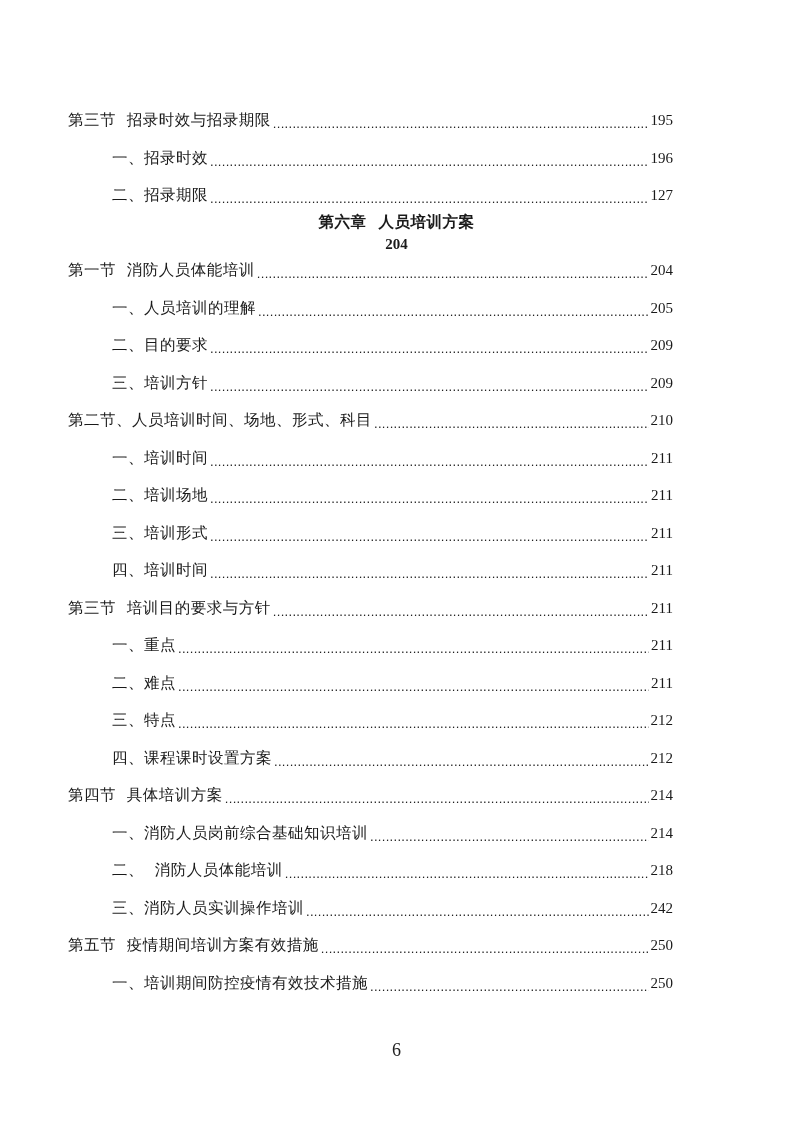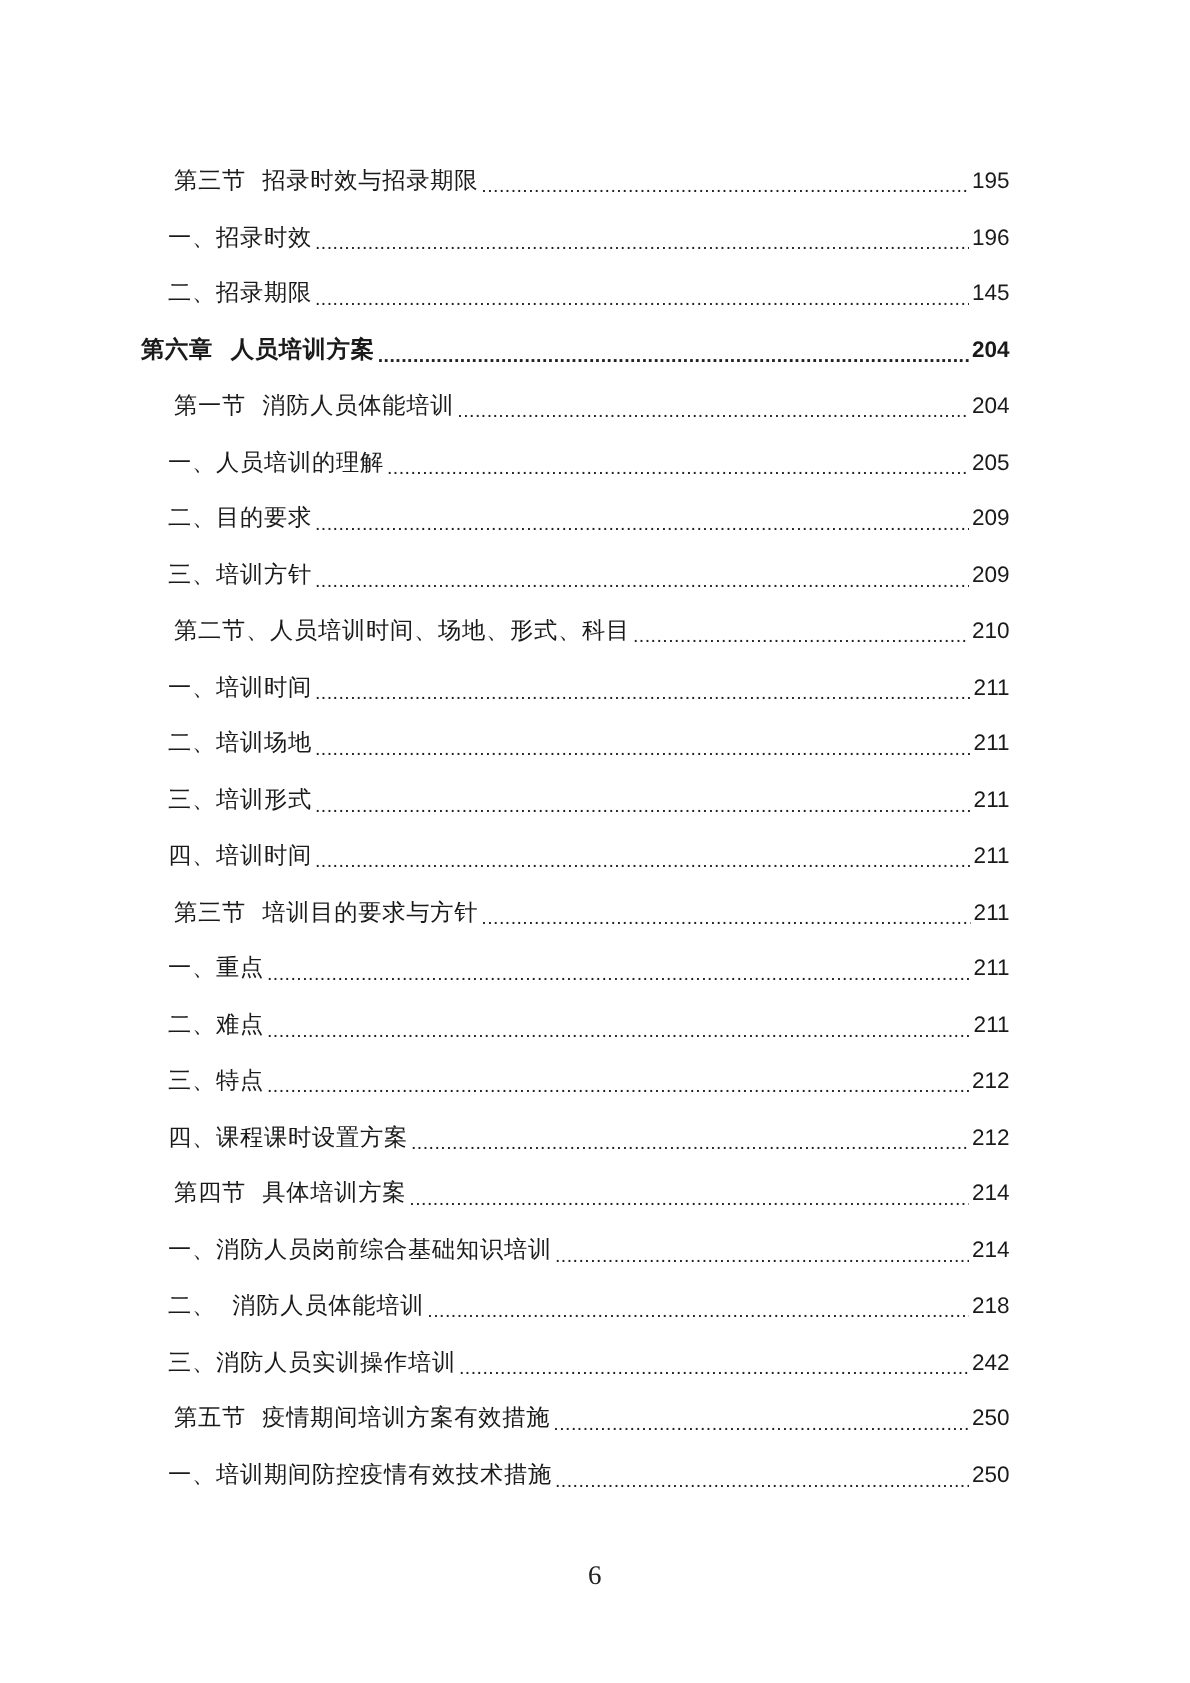--- a/index.html
+++ b/index.html
@@ -24,22 +24,22 @@
     .toc-row {
       position: relative;
       height: 37.5px;
       display: flex;
       align-items: center;
       box-sizing: border-box;
       padding-right: 120px;
       font-size: 15.5px;
       line-height: 1;
     }
-    .toc-row.level-0 { padding-left: 94px; font-weight: bold; font-family: "DejaVu Sans", "Liberation Sans", sans-serif; }
-    .toc-row.level-1 { padding-left: 116px; }
+    .toc-row.level-0 { padding-left: 120px; font-weight: bold; font-family: "DejaVu Sans", "Liberation Sans", sans-serif; flex-direction: column; }
+    .toc-row.level-1 { padding-left: 68px; }
     .toc-row.level-2 { padding-left: 112px; }
     .toc-title {
       white-space: pre;
       flex: 0 0 auto;
       letter-spacing: 0.5px;
     }
     .toc-leader {
       flex: 1 1 auto;
       overflow: hidden;
       white-space: nowrap;
@@ -50,21 +50,21 @@
       font-size: 13px;
       color: #222;
       letter-spacing: 0.3px;
     }
     .toc-leader::before {
       content: "................................................................................................................................................................................................................................";
     }
     .toc-row.level-0 .toc-leader { font-weight: bold; }
     .toc-page {
       flex: 0 0 auto;
-      font-family: Liberation Sans, sans-serif;
+      font-family: Liberation Serif, serif;
       font-size: 15px;
       text-align: right;
     }
     .toc-row.level-0 .toc-page { font-weight: bold; }
     .page-number {
       position: absolute;
       top: 1040px;
       left: 0;
       width: 793px;
       text-align: center;
@@ -83,21 +83,21 @@
     <span class="toc-page">195</span>
   </div>
   <div class="toc-row level-2">
     <span class="toc-title">一、招录时效</span>
     <span class="toc-leader"></span>
     <span class="toc-page">196</span>
   </div>
   <div class="toc-row level-2">
     <span class="toc-title">二、招录期限</span>
     <span class="toc-leader"></span>
-    <span class="toc-page">145</span>
+    <span class="toc-page">127</span>
   </div>
   <div class="toc-row level-0">
     <span class="toc-title">第六章  人员培训方案</span>
     <span class="toc-leader"></span>
     <span class="toc-page">204</span>
   </div>
   <div class="toc-row level-1">
     <span class="toc-title">第一节  消防人员体能培训</span>
     <span class="toc-leader"></span>
     <span class="toc-page">204</span>

